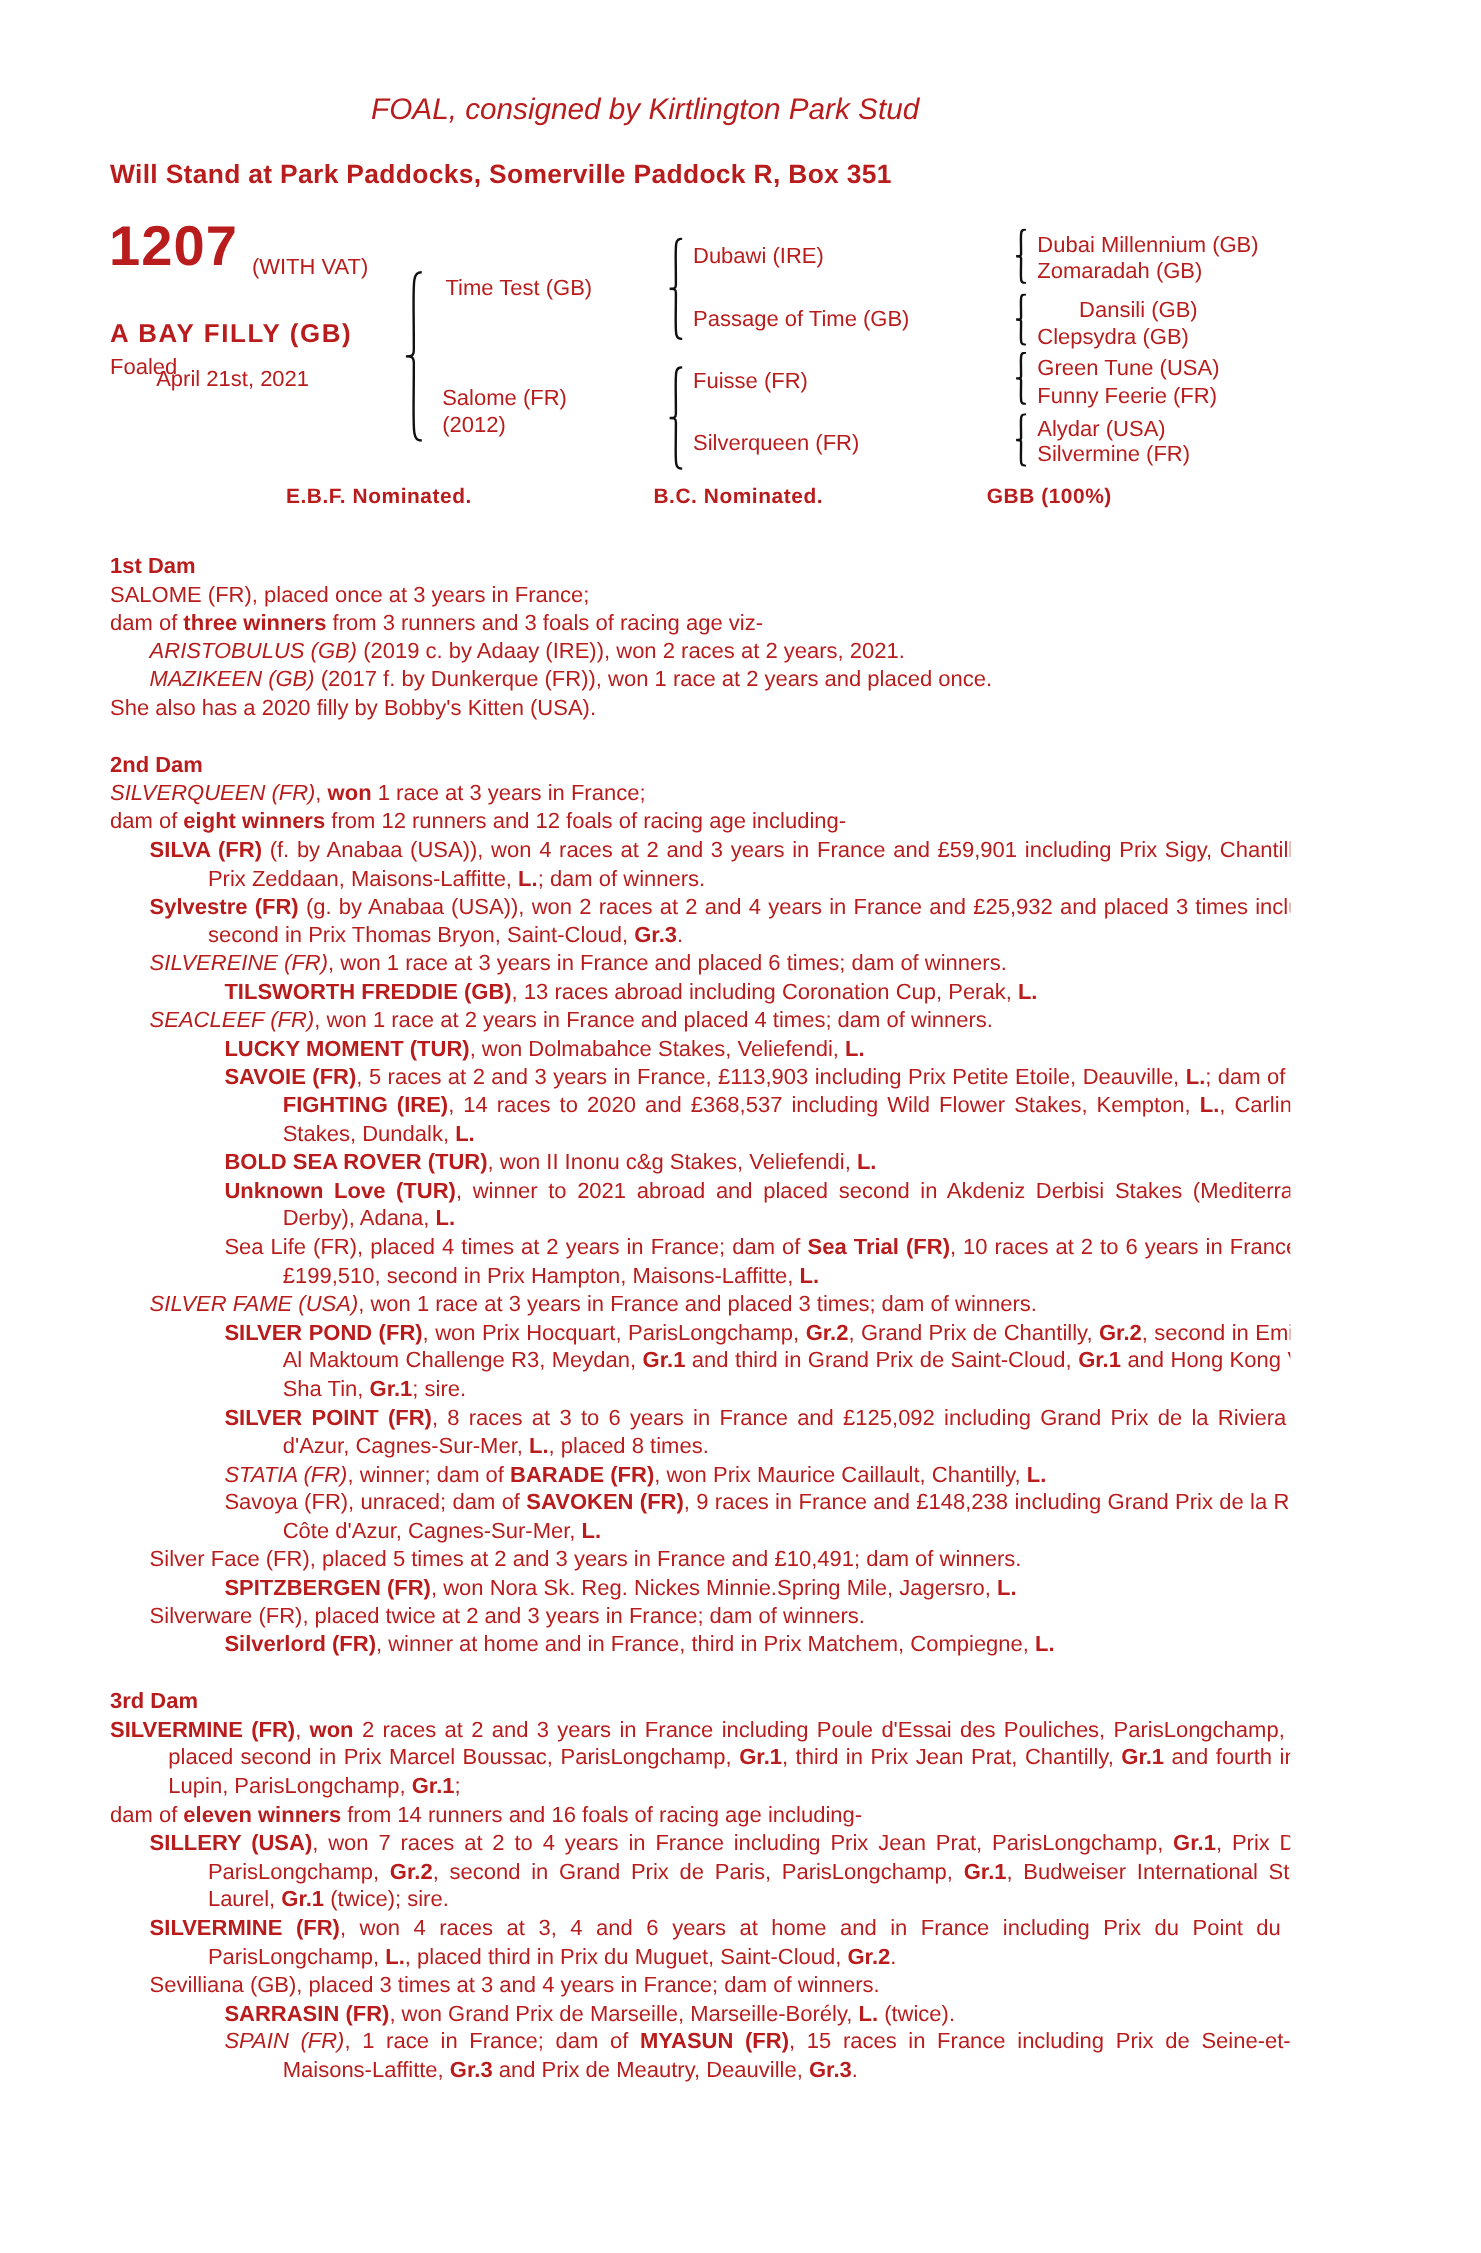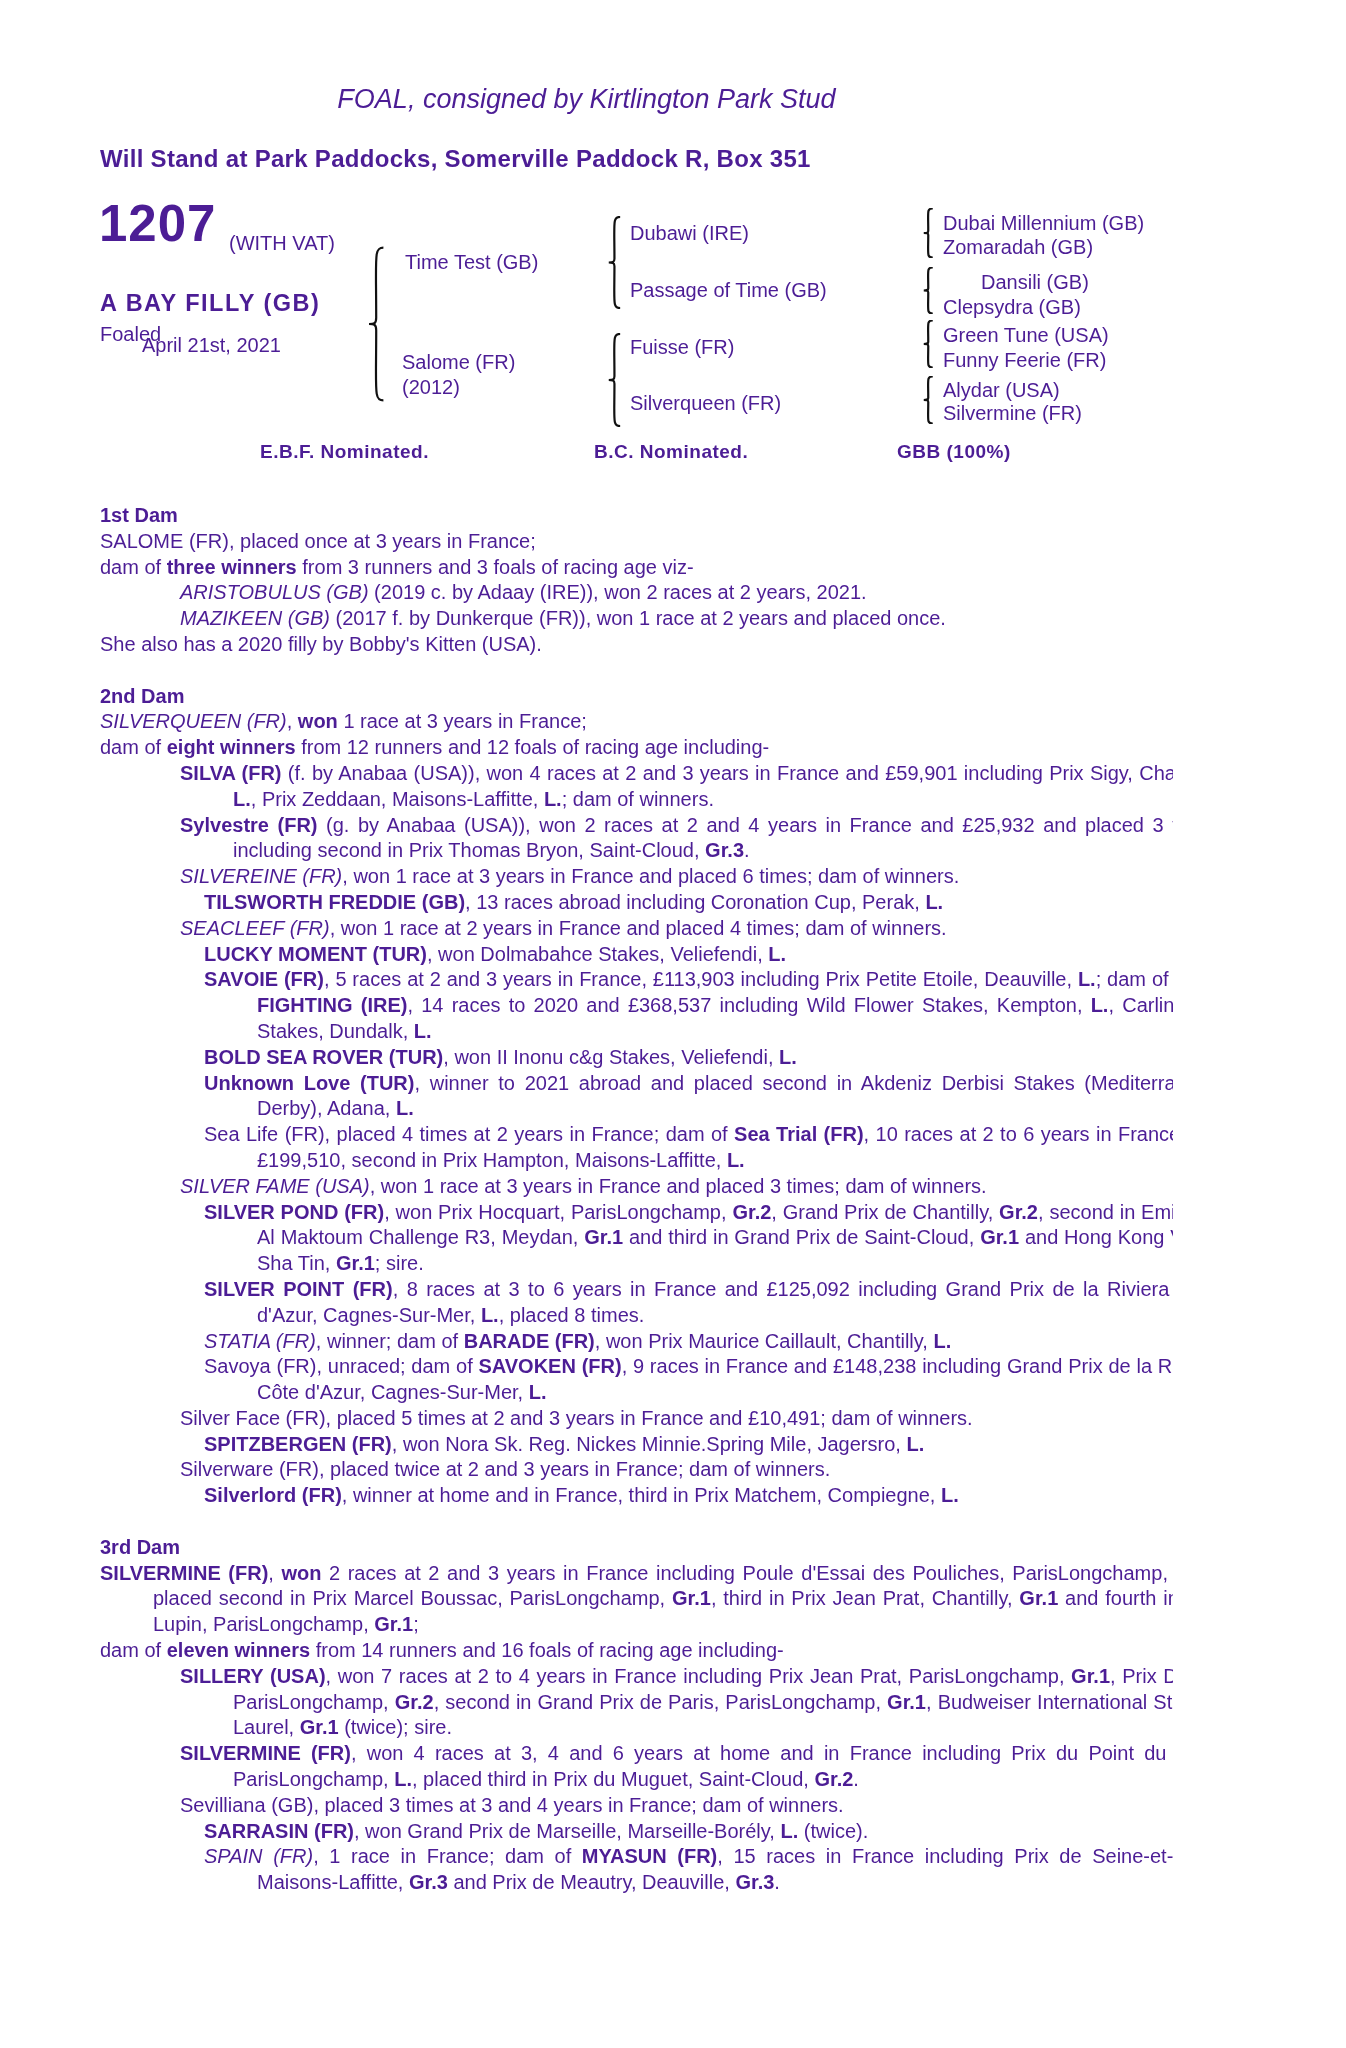--- a/index.html
+++ b/index.html
@@ -1,18 +1,18 @@
 <!DOCTYPE html>
 <html><head>
 <meta charset="utf-8">
 <style>
   html,body { margin:0; padding:0; background:#ffffff; }
   .page {
     position:relative; width:1173px; height:2048px; background:#ffffff;
-    color:#4c1d95; font-family:"Liberation Sans", sans-serif;
+    color:#b91c1c; font-family:"Liberation Sans", sans-serif;
     font-size:20px; line-height:25.8px; overflow:hidden;
   }
   .title {
     position:absolute; top:84px; left:0; width:100%; text-align:center;
     font-style:italic; font-size:27px; line-height:30px;
   }
   .stand {
     position:absolute; top:146px; left:100px;
     font-weight:bold; font-size:24px; letter-spacing:0.3px;
   }
@@ -32,21 +32,21 @@
   .brace svg { display:block; width:100%; height:100%; }
   .nom {
     position:absolute; top:439px; font-weight:bold; font-size:19px;
     letter-spacing:0.5px; white-space:nowrap;
   }
   .content { position:absolute; top:503px; left:100px; width:1120px; }
   .sec-heading { font-weight:bold; }
   .sec-heading:not(:first-child) { margin-top:25.8px; }
   .para { margin:0; text-align:justify; }
   .para.p0 { padding-left:53px; text-indent:-53px; }
-  .para.p1 { margin-left:80px;  padding-left:53px; text-indent:-53px; }
+  .para.p1 { margin-left:36px;  padding-left:53px; text-indent:-53px; }
   .para.p2 { margin-left:104px; padding-left:53px; text-indent:-53px; }
   .para b { font-weight:bold; }
   .para i { font-style:italic; }
   .page-num { position:absolute; top:1961px; left:1250px; font-size:21px; }
 </style>
 <title>FOAL, consigned by Kirtlington Park Stud</title></head>
 <body>
 
 <div class="page">
 

